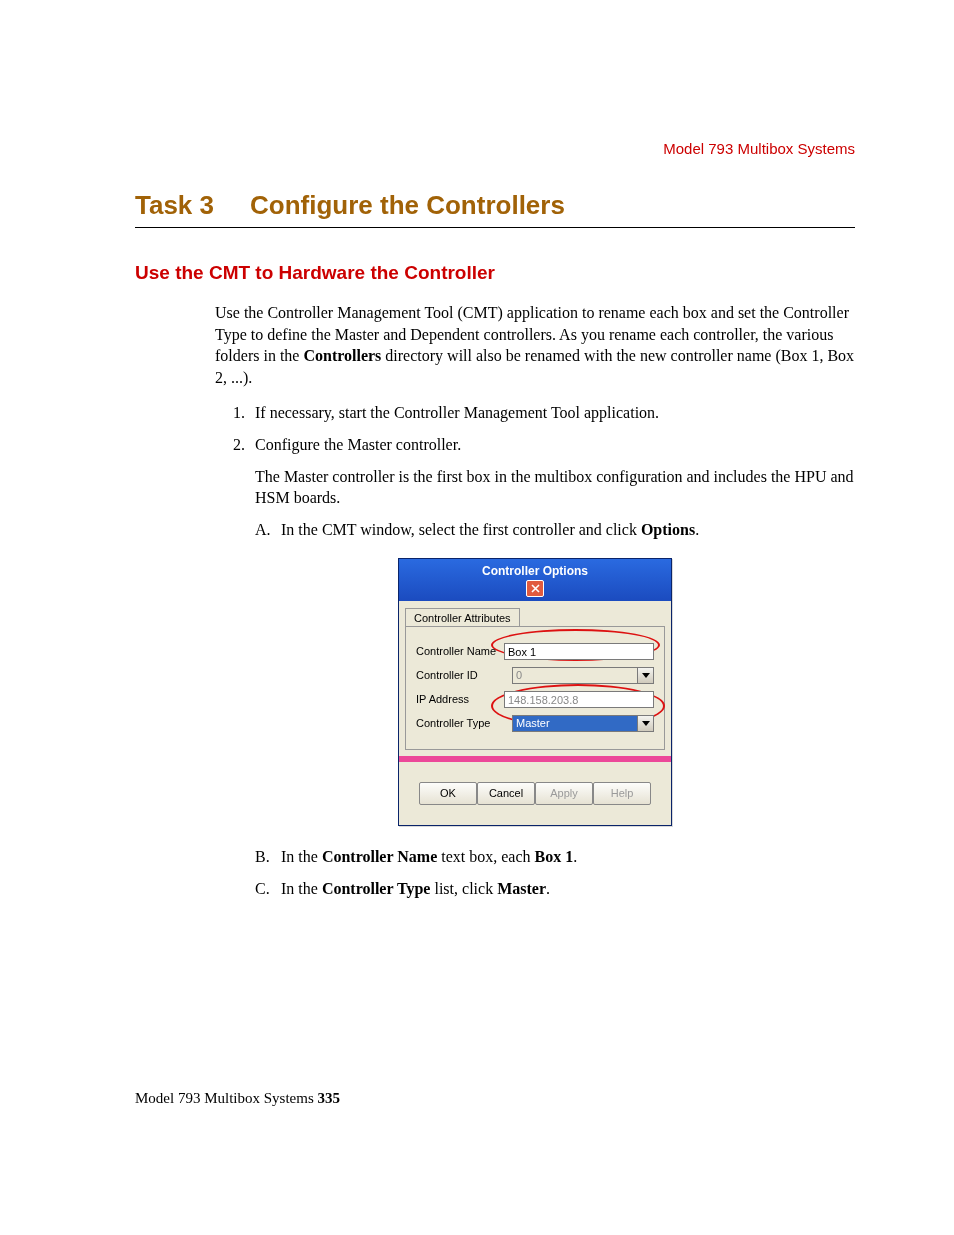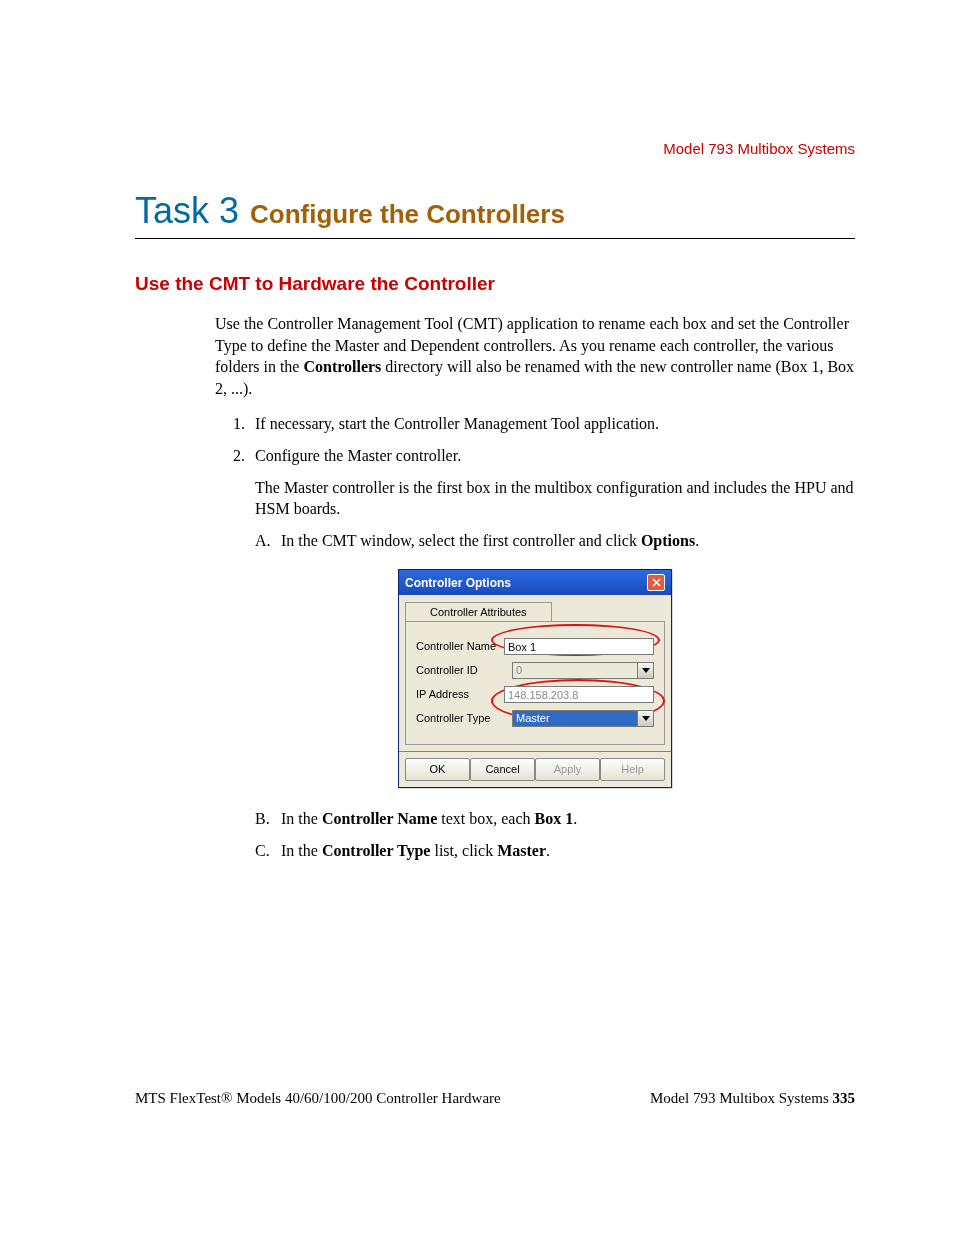--- a/index.html
+++ b/index.html
@@ -28,24 +28,24 @@
     font-size: 15px;
   }
   .task-row {
     display: flex;
     align-items: baseline;
     margin-top: 50px;
     border-bottom: 1px solid #000;
     padding-bottom: 6px;
   }
   .task-label {
-    color: #0369a1;
+    color: #a16207;
     font-family: Arial, Helvetica, sans-serif;
-    font-weight: normal;
-    font-size: 36px;
+    font-weight: bold;
+    font-size: 26px;
     width: 115px;
   }
   .task-title {
     color: #a16207;
     font-family: Arial, Helvetica, sans-serif;
     font-weight: bold;
     font-size: 26px;
   }
   .h2 {
     color: #c00;
@@ -100,38 +100,39 @@
   .dlg-titlebar {
     background: linear-gradient(#2a6ae0, #1b4bbf);
     color: #fff;
     font-weight: bold;
     font-size: 12px;
     padding: 4px 6px;
     display: flex;
     justify-content: space-between;
     align-items: center;
     font-family: Tahoma, Arial, sans-serif;
+    flex-direction: column;
   }
   .dlg-close {
     width: 16px; height: 15px;
     background: #e15b3f;
     border: 1px solid #fff;
     border-radius: 2px;
     display:flex; align-items:center; justify-content:center;
     color:#fff; font-size:11px; line-height:1;
   }
   .dlg-tabs {
     padding: 6px 6px 0 6px;
   }
   .dlg-tab {
     display: inline-block;
     background: #ece9d8;
     border: 1px solid #999;
     border-bottom: none;
-    padding: 2px 24px;
+    padding: 2px 8px;
     font-size: 11px;
     position: relative;
     top: 1px;
   }
   .dlg-panel {
     margin: 0 6px 6px 6px;
     border: 1px solid #999;
     padding: 16px 10px 10px 10px;
     background: #ece9d8;
     position: relative;
@@ -183,22 +184,22 @@
     border-right:4px solid transparent;
     border-top:5px solid #000;
   }
   .dlg-select.disabled .sel-val { background:#ece9d8; color:#888; }
   .dlg-note {
     font-size: 10.5px;
     margin-top: 10px;
     line-height: 1.25;
   }
   .dlg-buttons {
-    border-top: 1px solid #ec4899;
-    padding: 6px;
+    border-top: 6px solid #ec4899;
+    padding: 20px;
     display:flex;
   }
   .dlg-btn {
     flex:1;
     height: 21px;
     border:1px solid #888;
     background: linear-gradient(#fdfdfb,#e6e2d3);
     font-size:11px;
     font-family: Tahoma, Arial, sans-serif;
     display:flex; align-items:center; justify-content:center;
@@ -321,18 +322,17 @@
         <div class="sub-body">
           <span>In the </span><span class="bold">Controller Type</span><span> list, click </span><span class="bold">Master</span><span>.</span>
         </div>
       </div>
 
     </div>
   </div>
 </div>
 
 <div class="footer">
-  <div>MTS FlexTest® Models 40/60/100/200 Controller Hardware</div>
   <div class="footer-right">
     <span>Model 793 Multibox Systems</span>
     <span class="pn">335</span>
   </div>
 </div>
 
 </body></html>

